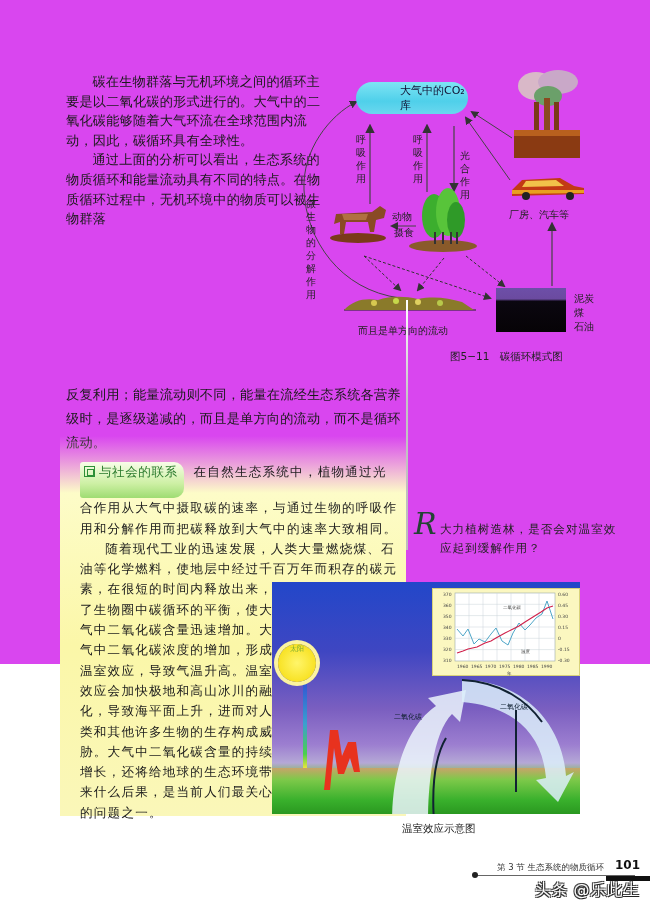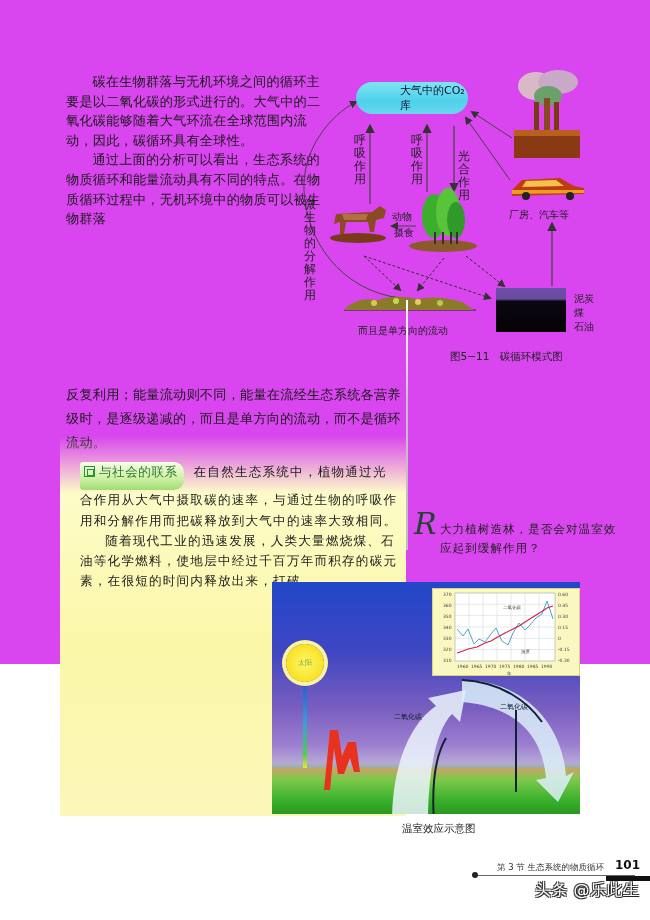--- a/index.html
+++ b/index.html
@@ -17,51 +17,51 @@
   
   .vline { position: absolute; left: 406px; top: 440px; width: 2px; height: 110px; background: #b9b9b9; }
 
   
   .diagram { position: absolute; left: 300px; top: 60px; width: 340px; height: 310px; }
   .co2-box { position: absolute; left: 56px; top: 22px; width: 112px; height: 32px; border-radius: 16px;
     background: linear-gradient(180deg, #7fe4f4 0%, #4fd0ea 60%, #6ad7ef 100%);
     display: flex; align-items: center; justify-content: center; font-size: 11px; font-family: "DejaVu Sans", sans-serif; color: #113; padding-left: 44px; }
   .factory { position: absolute; left: 212px; top: 8px; width: 72px; height: 92px; }
   .car { position: absolute; left: 208px; top: 112px; width: 78px; height: 30px; }
-  .vlabel { position: absolute; font-size: 12px; font-family: Liberation Serif, serif; line-height: 13px; width: 12px; text-align: right; color: #222; }
+  .vlabel { position: absolute; font-size: 10px; font-family: Liberation Mono, monospace; line-height: 13px; width: 12px; text-align: right; color: #222; }
   .dlabel { position: absolute; font-size: 10px; font-family: "DejaVu Sans", sans-serif; color: #222; white-space: nowrap; }
   .cow { position: absolute; left: 28px; top: 140px; width: 60px; height: 44px; }
   .trees { position: absolute; left: 108px; top: 128px; width: 70px; height: 64px; }
   .litter { position: absolute; left: 44px; top: 234px; width: 130px; height: 16px; }
   .fossil { position: absolute; left: 196px; top: 228px; width: 70px; height: 44px;
     background: linear-gradient(180deg, #6d4fa8 0%, #6b4aa0 25%, #0b0710 30%, #060306 100%); }
   .fig-caption { position: absolute; left: 150px; top: 290px; font-size: 10.5px; font-family: "DejaVu Sans", sans-serif; color: #222; white-space: nowrap; }
 
   
   .society { position: absolute; left: 60px; top: 436px; width: 346px; height: 380px;
     background: linear-gradient(180deg, rgba(255,255,230,0) 0%, #fdfcc8 15%, #fbf7a8 55%, #faf7b9 100%); }
   .society-text { position: absolute; left: 80px; top: 462px; width: 320px; font-size: 12.6px; line-height: 20.3px; letter-spacing: 1.2px; font-family: "DejaVu Serif", serif; color: #1c1c1c; }
   .society-text p { text-indent: 2em; }
   .society-text p.first { text-indent: 0; }
-  .tag { display: inline-block; padding: 0 6px 8px 4px; margin-right: 10px; border-radius: 3px 10px 10px 3px;
+  .tag { display: inline-block; padding: 0 6px 16px 4px; margin-right: 10px; border-radius: 3px 10px 10px 3px;
     background: linear-gradient(180deg, #f8fde8 0%, #cdf0a4 60%, #9fdc72 100%); color: #2a7a2c; letter-spacing: 0.5px; font-family: "DejaVu Sans", sans-serif; }
   .tag-icon { display: inline-block; width: 11px; height: 11px; border: 1px solid #2e8f38; margin-right: 4px; vertical-align: -1px; position: relative; }
   .tag-icon::before { content: ""; position: absolute; left: 2px; top: 2px; width: 5px; height: 5px; border: 1px solid #2e8f38; }
   .short-lines { width: 200px; }
 
   
   .question { position: absolute; left: 414px; top: 520px; width: 220px; font-size: 11.6px; line-height: 19px; font-family: "DejaVu Serif", serif; color: #222; letter-spacing: 1px; }
   .question .R { position: absolute; left: 0; top: -6px; font-size: 30px; font-style: italic; color: #243; font-family: "DejaVu Serif", serif; }
   .question .q1 { padding-left: 26px; }
   .question .q2 { padding-left: 26px; }
 
   
   .greenhouse { position: absolute; left: 272px; top: 582px; width: 308px; height: 232px; overflow: hidden;
     background: linear-gradient(180deg, #2247c9 0%, #3f46c2 30%, #7b5fc0 55%, #9c7ed0 70%, #b5a8d6 78%, #88b86a 82%, #4db43a 100%); }
-  .sun { position: absolute; left: 14px; top: 62px; width: 38px; height: 38px; border-radius: 50%; background: radial-gradient(circle, #fff56a 0%, #f8e224 70%, #f2c514 100%); box-shadow: 0 0 0 4px #fbf3a0; display: flex; align-items: center; justify-content: center; font-size: 7px; font-family: "DejaVu Sans", sans-serif; color: #7a3; }
+  .sun { position: absolute; left: 6px; top: 62px; width: 38px; height: 38px; border-radius: 50%; background: radial-gradient(circle, #fff56a 0%, #f8e224 70%, #f2c514 100%); box-shadow: 0 0 0 4px #fbf3a0; display: flex; align-items: flex-start; justify-content: center; font-size: 7px; font-family: "DejaVu Sans", sans-serif; color: #7a3; }
   .sunray { position: absolute; left: 31px; top: 102px; width: 4px; height: 100px; background: linear-gradient(180deg, #3158d4 0%, #3aa0d0 40%, #4bd04b 70%, #f4e63a 85%, #f45020 100%); }
   .ground { position: absolute; left: 0; top: 186px; width: 308px; height: 46px; background: linear-gradient(180deg, #c9a36a 0%, #7ec94a 25%, #39b02c 70%, #2a9820 100%); }
   .m-arrow { position: absolute; left: 48px; top: 140px; width: 42px; height: 70px; }
   .arc-left { position: absolute; left: 100px; top: 100px; width: 120px; height: 140px; }
   .arc-right { position: absolute; left: 160px; top: 90px; width: 148px; height: 130px; }
   .co2-label { position: absolute; font-size: 7px; font-family: "DejaVu Sans", sans-serif; color: #123; white-space: nowrap; }
 
   .chart { position: absolute; left: 432px; top: 588px; width: 148px; height: 88px; background: #fbf7c0; border: 1px solid #d8d27a; }
   .gh-caption { position: absolute; left: 402px; top: 822px; font-size: 10.5px; font-family: "DejaVu Sans", sans-serif; color: #222; }
 
@@ -185,20 +185,21 @@
   </div>
 
   <div class="vline" style="left:406px;top:300px;height:250px;background:linear-gradient(180deg,#ffffff 0%,#c4c4c4 40%,#bdbdbd 100%);"></div>
 
   <div class="society"></div>
   <div class="society-text">
     <p class="first">
       <span class="tag"><span class="tag-icon"></span><span>与社会的联系</span></span><span>在自然生态系统中，植物通过光合作用从大气中摄取碳的速率，与通过生物的呼吸作用和分解作用而把碳释放到大气中的速率大致相同。</span>
     </p>
     <p>随着现代工业的迅速发展，人类大量燃烧煤、石油等化学燃料，使地层中经过千百万年而积存的碳元素，在很短的时间内释放出来，打破</p>
+    <p class="short-lines" style="text-indent:0">了生物圈中碳循环的平衡，使大气中二氧化碳含量迅速增加。大气中二氧化碳浓度的增加，形成温室效应，导致气温升高。温室效应会加快极地和高山冰川的融化，导致海平面上升，进而对人类和其他许多生物的生存构成威胁。大气中二氧化碳含量的持续增长，还将给地球的生态环境带来什么后果，是当前人们最关心的问题之一。</p>
   </div>
 
   <div class="question">
     <span class="R">R</span>
     <div class="q1">大力植树造林，是否会对温室效</div>
     <div class="q2">应起到缓解作用？</div>
   </div>
 
   <div class="greenhouse">
     <div class="sunray"></div>

